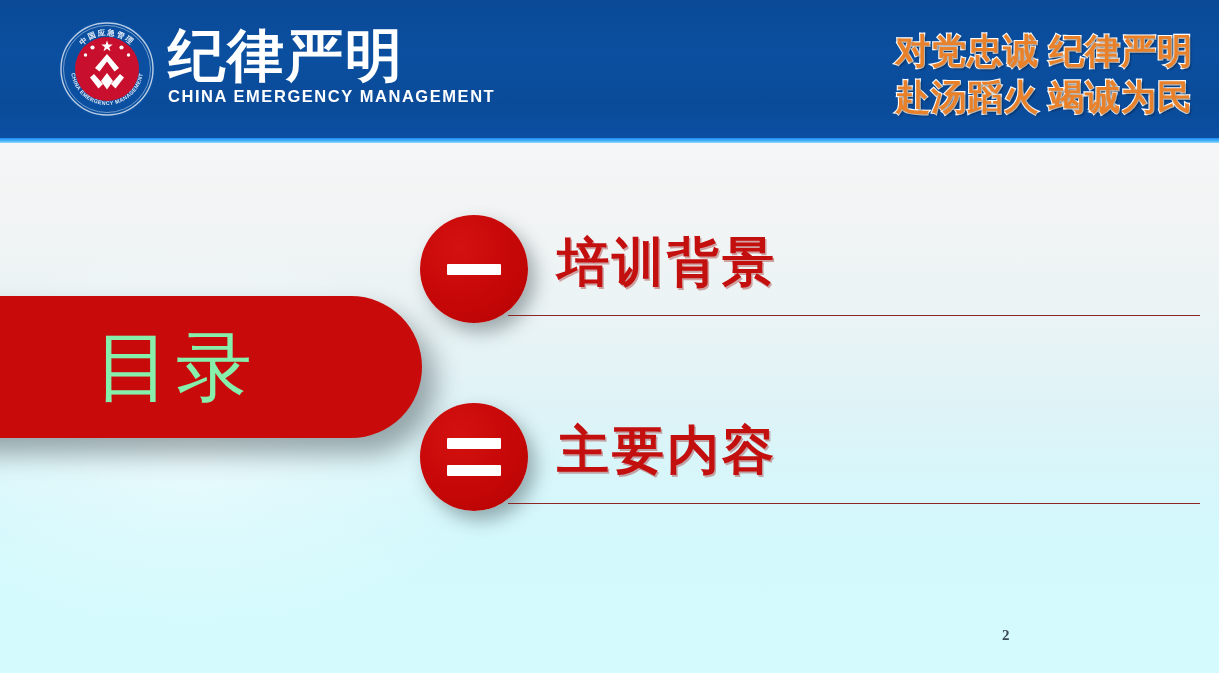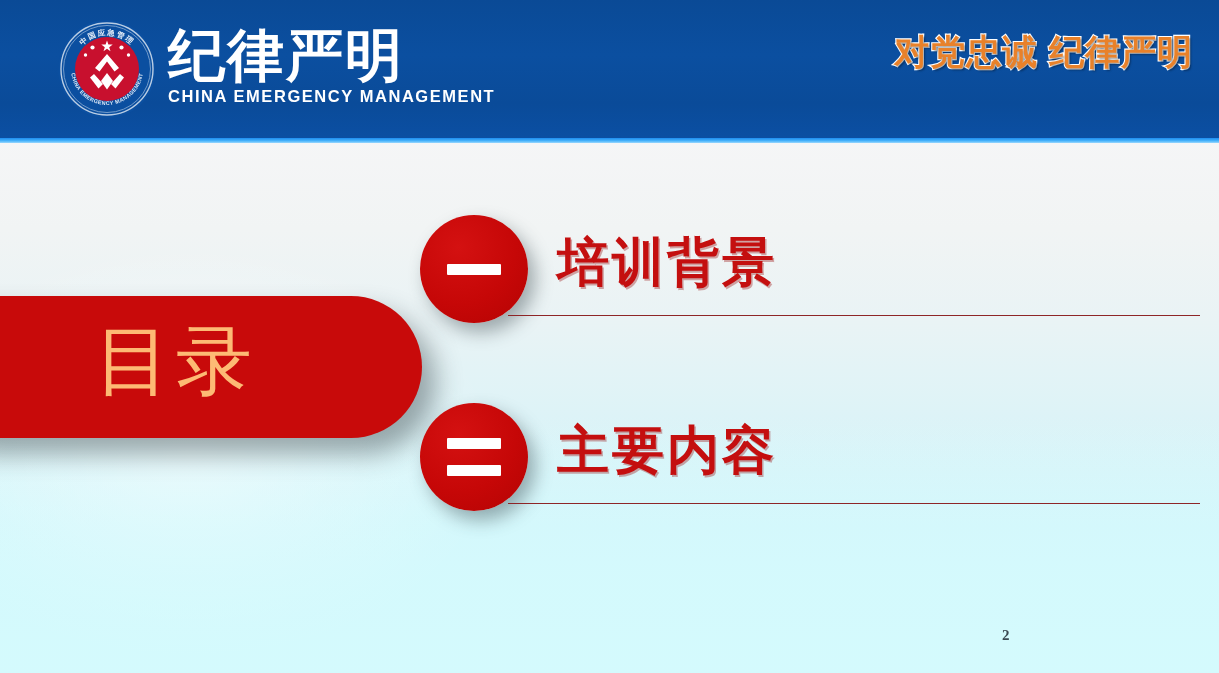--- a/index.html
+++ b/index.html
@@ -108,21 +108,21 @@
     top: 29px;
     text-align: right;
   }
   .slogan-line {
     font-size: 35px;
     line-height: 46px;
     font-weight: 700;
     color: #e8812a;
     letter-spacing: 1px;
     white-space: nowrap;
-    font-family: Liberation Sans, sans-serif;
+    font-family: Liberation Serif, serif;
     -webkit-text-stroke: 2.2px #ffffff;
     paint-order: stroke fill;
     text-shadow: 2px 2px 2px rgba(0,0,0,0.33);
   }
 
   
   .toc-banner {
     position: absolute;
     left: -40px;
     top: 296px;
@@ -131,26 +131,26 @@
     background: #c80a0a;
     border-radius: 0 71px 71px 0;
     box-shadow: 14px 16px 26px rgba(40,55,60,0.42);
     display: flex;
     align-items: center;
     justify-content: center;
     padding-right: 30px;
     box-sizing: border-box;
   }
   .toc-banner-label {
-    color: #fdba74;
+    color: #86efac;
     font-size: 76px;
     line-height: 80px;
     font-weight: 400;
     letter-spacing: 5px;
-    font-family: Liberation Mono, monospace;
+    font-family: Liberation Serif, serif;
   }
 
   
   .toc-item {
     position: absolute;
     left: 420px;
     width: 780px;
     height: 108px;
   }
   .toc-item-1 { top: 215px; }
@@ -259,20 +259,21 @@
       </svg>
     </div>
 
     <div class="brand">
       <div class="brand-cn">纪律严明</div>
       <div class="brand-en">CHINA EMERGENCY MANAGEMENT</div>
     </div>
 
     <div class="slogan">
       <div class="slogan-line">对党忠诚  纪律严明</div>
+      <div class="slogan-line">赴汤蹈火  竭诚为民</div>
     </div>
   </div>
   <div class="header-accent"></div>
 
   <div class="toc-banner">
     <span class="toc-banner-label">目录</span>
   </div>
 
   <div class="toc-item toc-item-1">
     <div class="toc-circle one">

